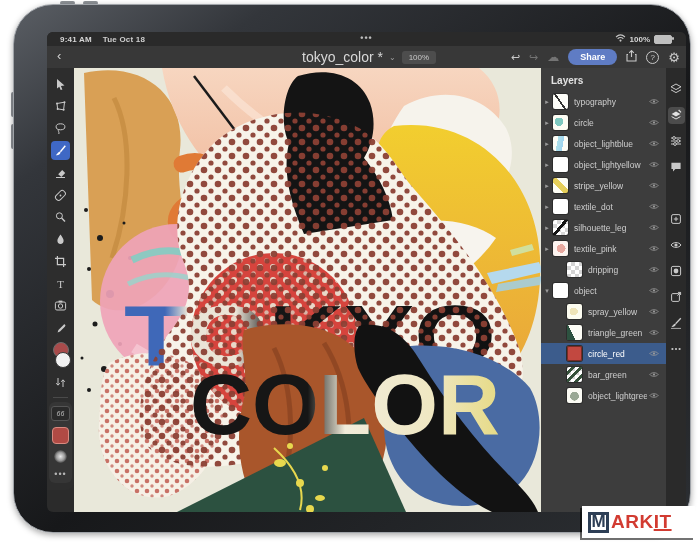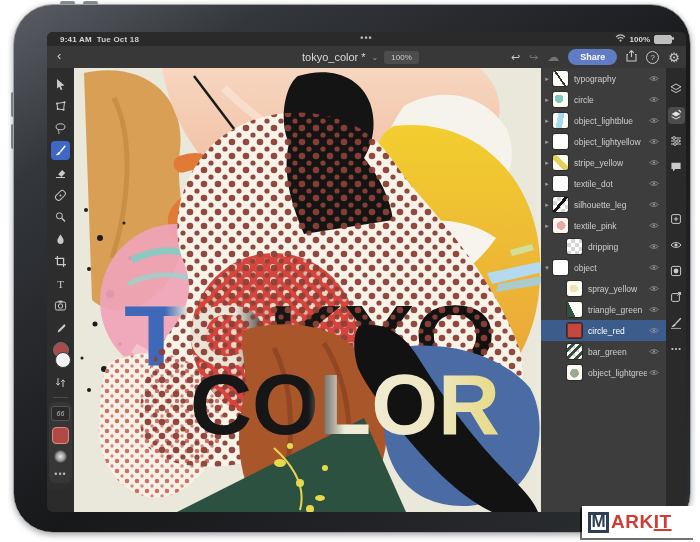--- a/index.html
+++ b/index.html
@@ -6,30 +6,30 @@
   .stage{position:absolute;inset:0}
   
   .hw-btn{position:absolute;background:#8d9196;border-radius:2px}
   .ipad{position:absolute;left:13px;top:4px;width:676px;height:527px;border-radius:40px;
         background:linear-gradient(145deg,#5a5e64 0%,#33363b 18%,#17181a 55%,#2c2f33 100%);
         border:1px solid #9fa3a8;box-shadow:0 2px 6px rgba(0,0,0,.35)}
   .screen{position:absolute;left:33px;top:27px;width:639px;height:480px;background:#2b2b2b;border-radius:6px;overflow:hidden}
   
   .statusbar{position:absolute;left:0;top:0;width:100%;height:14px;background:#2a2a2a;color:#d6d6d6;font-size:8px;font-weight:bold}
   .sb-left{position:absolute;left:13px;top:3px;letter-spacing:.2px}
-  .sb-left .date{margin-left:5px;color:#cfcfcf}
+  .sb-left .date{margin-left:11px;color:#cfcfcf}
   .sb-center{position:absolute;left:0;right:0;top:1px;text-align:center;color:#bdbdbd;font-size:9px;letter-spacing:1px}
   .sb-right{position:absolute;right:14px;top:2px;display:flex;align-items:center;gap:4px}
   .battery{width:16px;height:7px;border:1px solid #bfbfbf;border-radius:2px;position:relative;background:#bfbfbf}
   .battery:after{content:"";position:absolute;right:-3px;top:1.5px;width:2px;height:3px;background:#bfbfbf;border-radius:1px}
   
   .appbar{position:absolute;left:0;top:14px;width:100%;height:22px;background:#383838;border-bottom:1px solid #242424}
   .back{position:absolute;left:10px;top:2px;color:#cfcfcf;font-size:13px;cursor:default}
   .doc-group{position:absolute;left:255px;top:0;height:22px;display:flex;align-items:center;gap:6px}
-  .doc-title{color:#d8d8d8;font-size:11px}
+  .doc-title{color:#d8d8d8;font-size:14px}
   .doc-chev{color:#9f9f9f;font-size:8px}
   .zoom-chip{background:#4d4d4d;color:#c9c9c9;font-size:8px;padding:2px 7px;border-radius:3px}
   .ab-right{position:absolute;right:6px;top:0;height:22px;display:flex;align-items:center;gap:9px}
   .ab-ico{color:#c9c9c9;font-size:11px;line-height:1}
   .ab-ico.dim{color:#747474}
   .share-btn{background:#5f7cc4;color:#fff;font-size:9px;font-weight:bold;padding:3px 12px;border-radius:9px}
   .help-circ{width:11px;height:11px;border:1px solid #c9c9c9;border-radius:50%;color:#c9c9c9;font-size:8px;display:flex;align-items:center;justify-content:center}
   
   .toolbar{position:absolute;left:0;top:36px;width:27px;height:422px;background:#2d2d2d;border-radius:0 0 8px 0;display:flex;flex-direction:column;align-items:center;padding-top:5px;box-sizing:border-box}
   .tool{width:19px;height:19px;margin:1.6px 0;border-radius:4px;display:flex;align-items:center;justify-content:center}
@@ -351,20 +351,21 @@
             <circle cx="251" cy="400" r="3"></circle>
               <circle cx="236" cy="441" r="4"></circle>
           </g>
           <path d="M200,380 C222,400 232,420 226,442" fill="none" stroke="#e8d84e" stroke-width="2"></path>
 
           <text x="116" y="366" font-family="Liberation Sans, sans-serif" font-size="86" font-weight="bold" fill="url(#gw2)" textLength="310" lengthAdjust="spacingAndGlyphs">COLOR</text>
         </svg>
       </div>
 
       <div class="panel">
+        <div class="panel-h">Layers</div>
         <div id="layers-list">
             <div class="lrow">
               <span class="disc">▸</span>
               <span class="thumb t-typography"></span>
               <span class="lbl">typography</span>
               <span class="eye">
                 <svg width="10" height="7" viewBox="0 0 12 8">
                   <path d="M1 4 C3 1.2 9 1.2 11 4 C9 6.8 3 6.8 1 4 Z" fill="none" stroke="#9a9a9a"></path>
                   <circle cx="6" cy="4" r="1.3" fill="#9a9a9a"></circle>
                 </svg>

